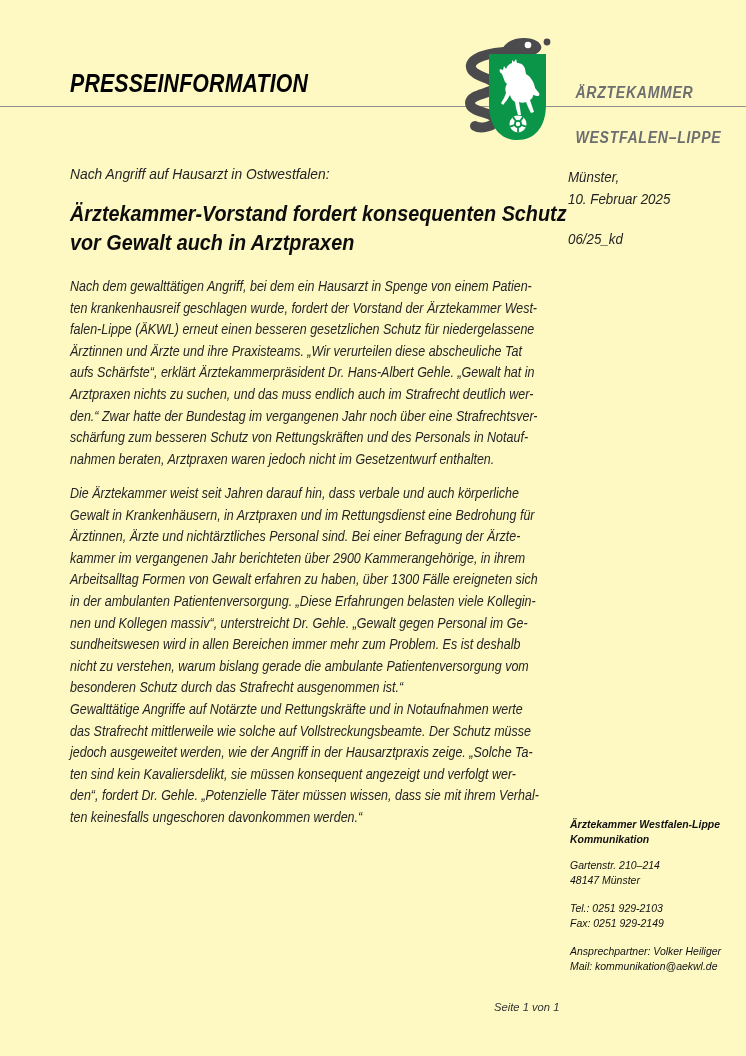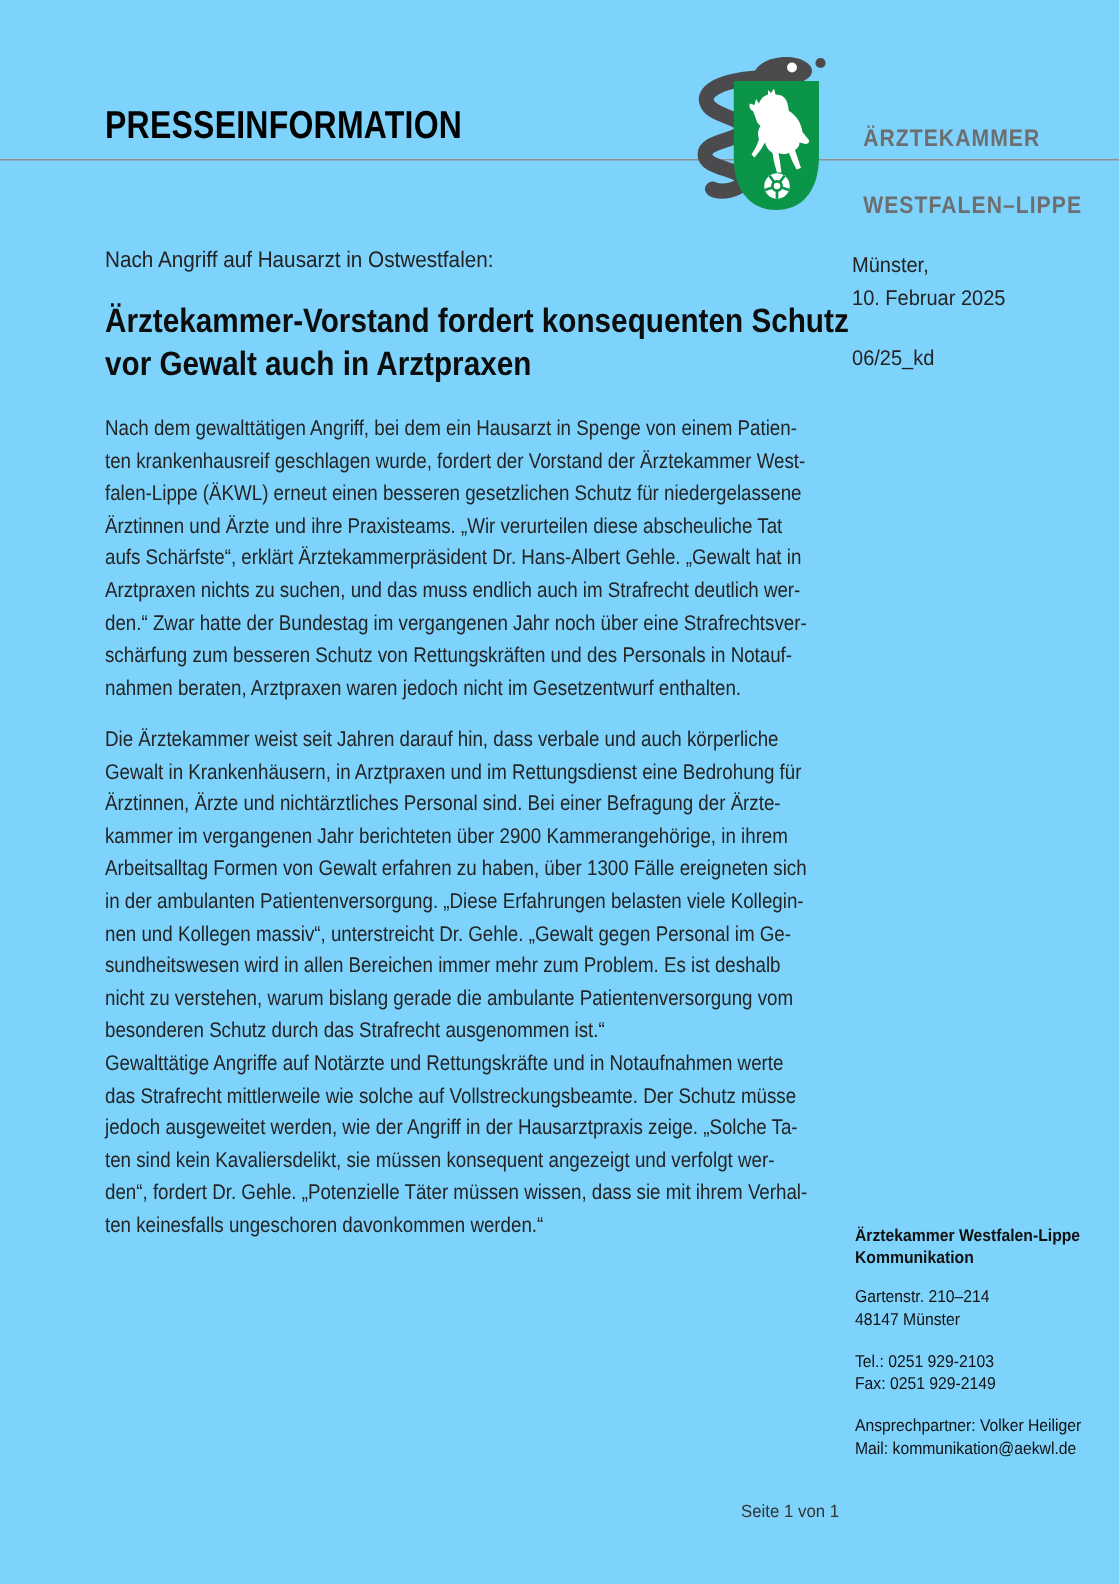--- a/index.html
+++ b/index.html
@@ -1,18 +1,18 @@
 <!DOCTYPE html>
 <html lang="de"><head>
 <meta charset="utf-8">
 <style>
   html,body{margin:0;padding:0;background:#fff;}
   .page{
-    position:relative;width:746px;height:1056px;background:#7dd3fc;
-    font-family:"Liberation Sans",sans-serif;color:#222;overflow:hidden;
+    position:relative;width:746px;height:1056px;background:#fef9c3;
+    font-family:"Liberation Sans",sans-serif;color:#222;overflow:hidden;font-style:italic;
   }
   .abs{position:absolute;transform-origin:left top;}
   .pre{white-space:pre;}
 
   .doc-title{
     left:70px;top:69px;font-size:26px;font-weight:bold;color:#030303;
     letter-spacing:0.2px;transform:scaleX(0.82);white-space:nowrap;line-height:28px;
   }
   .header-rule{left:0;top:106px;width:746px;height:1px;background:#909090;}
 

